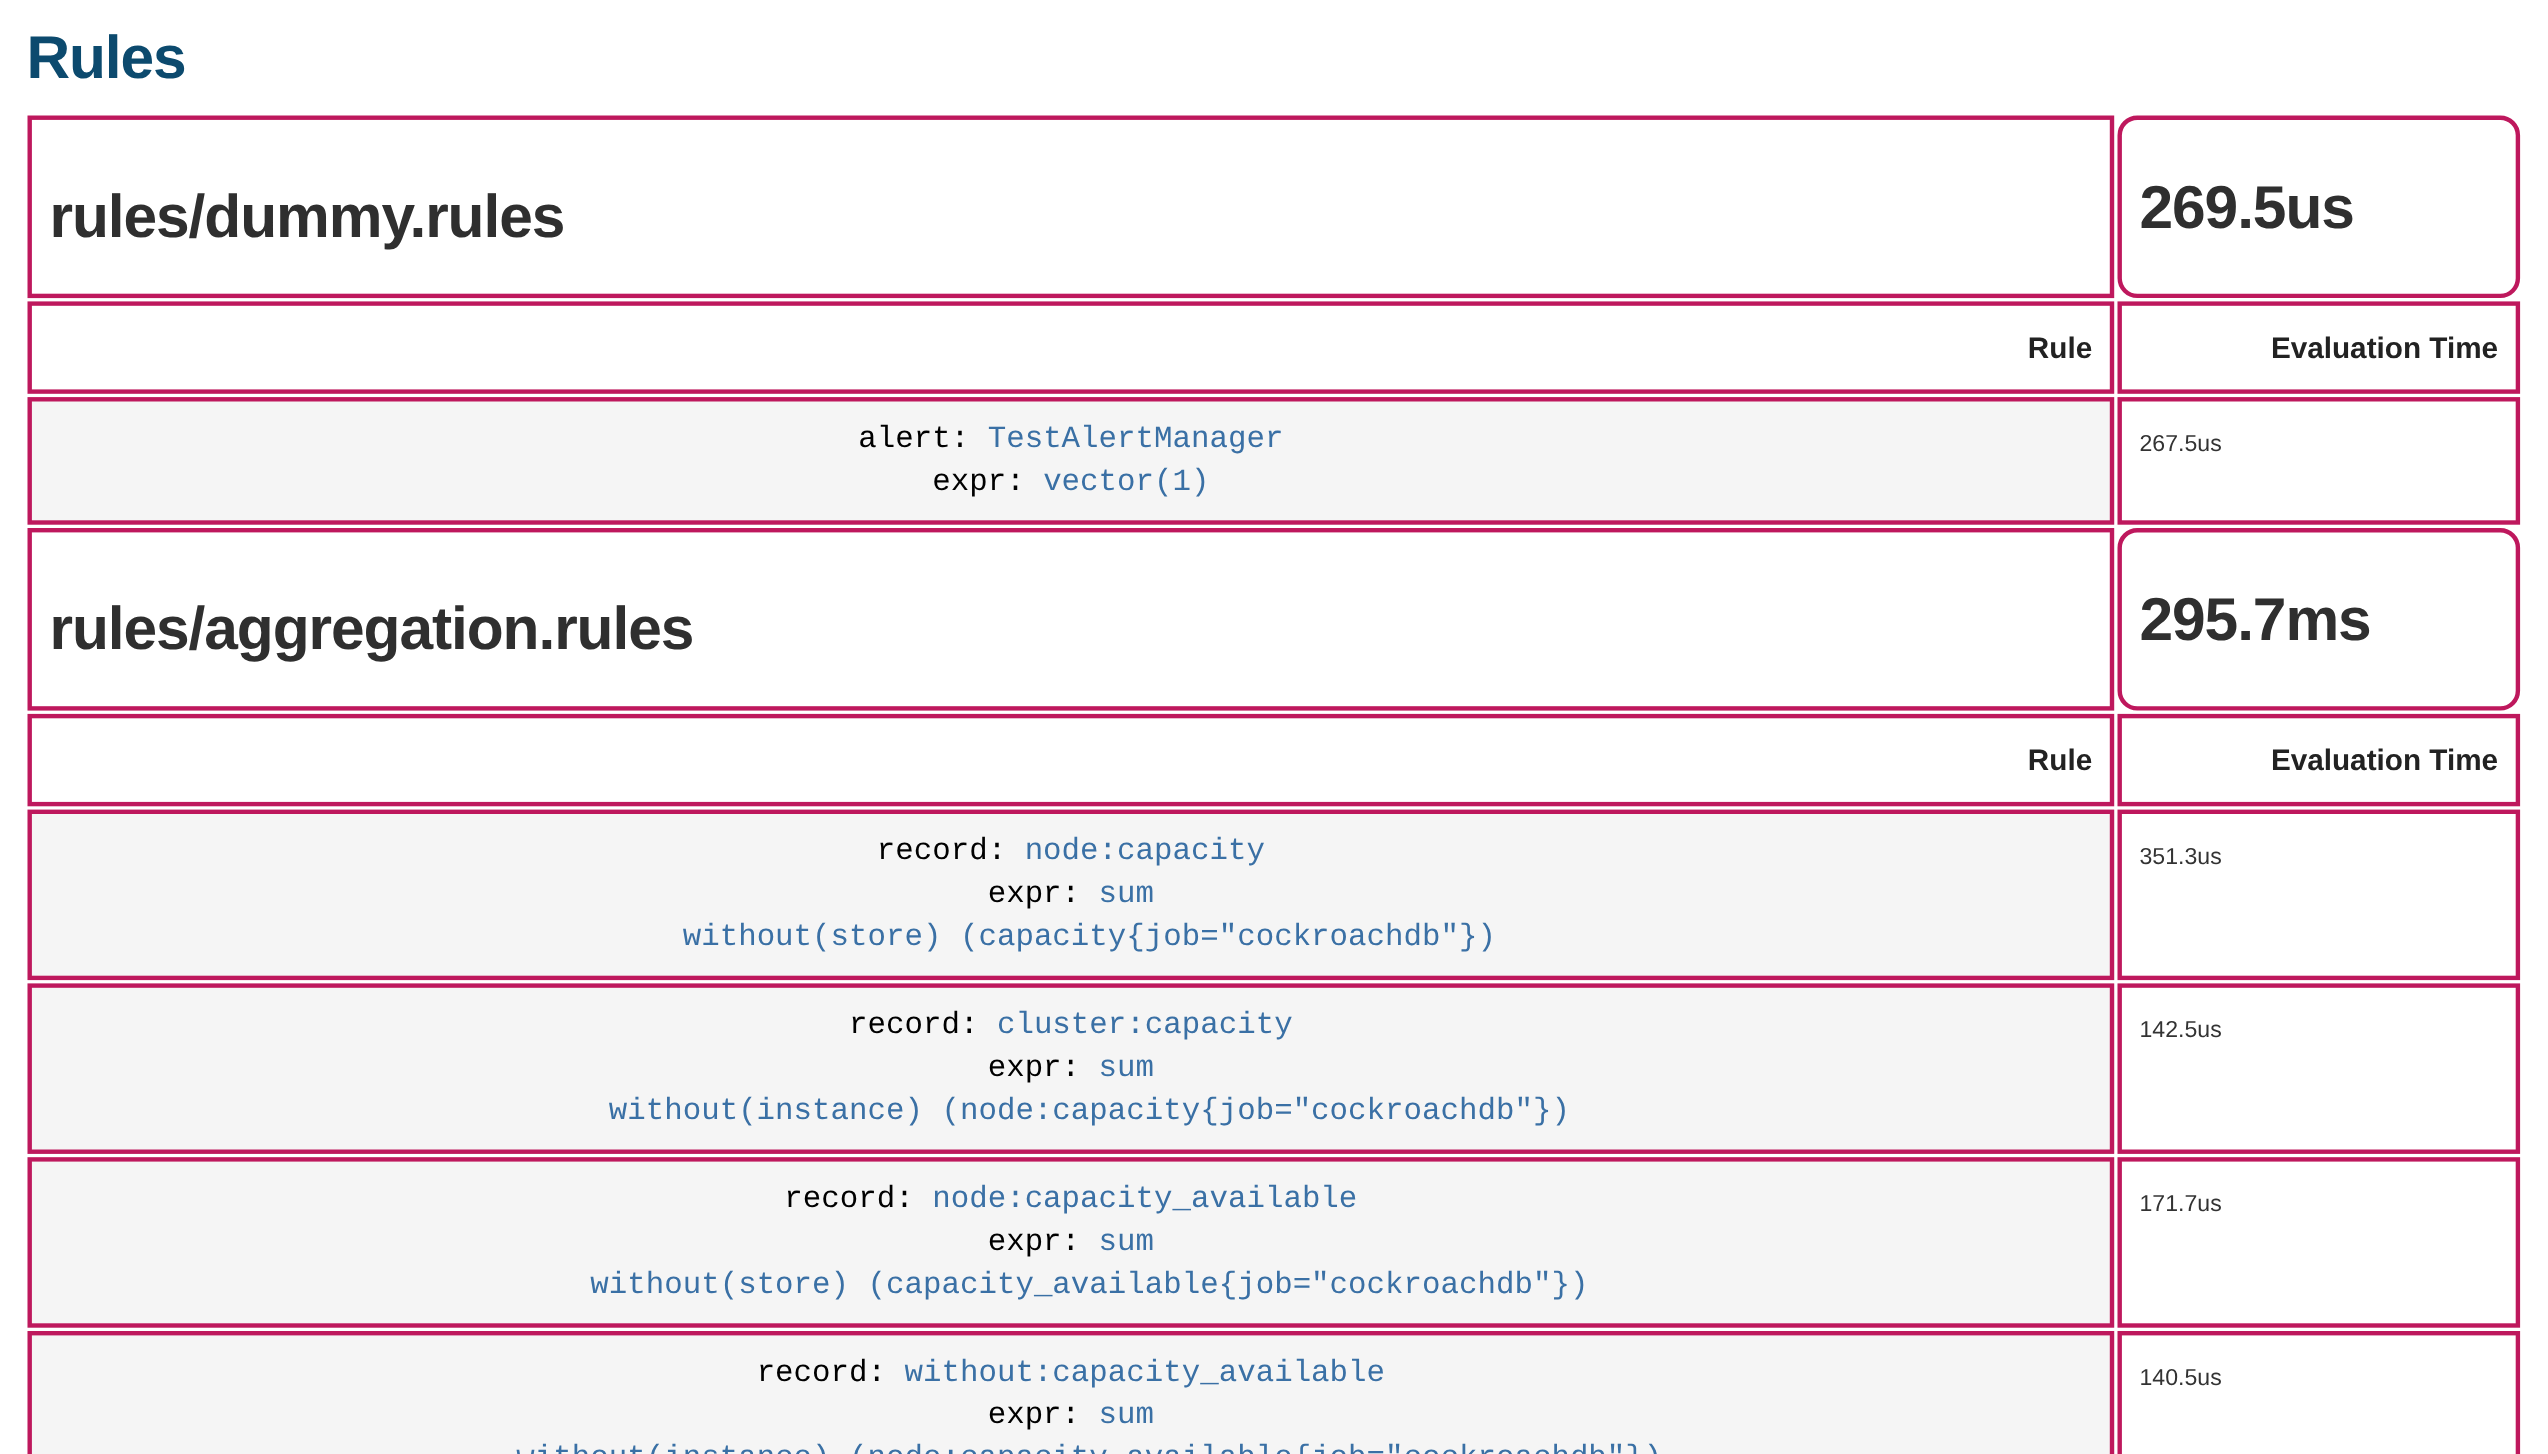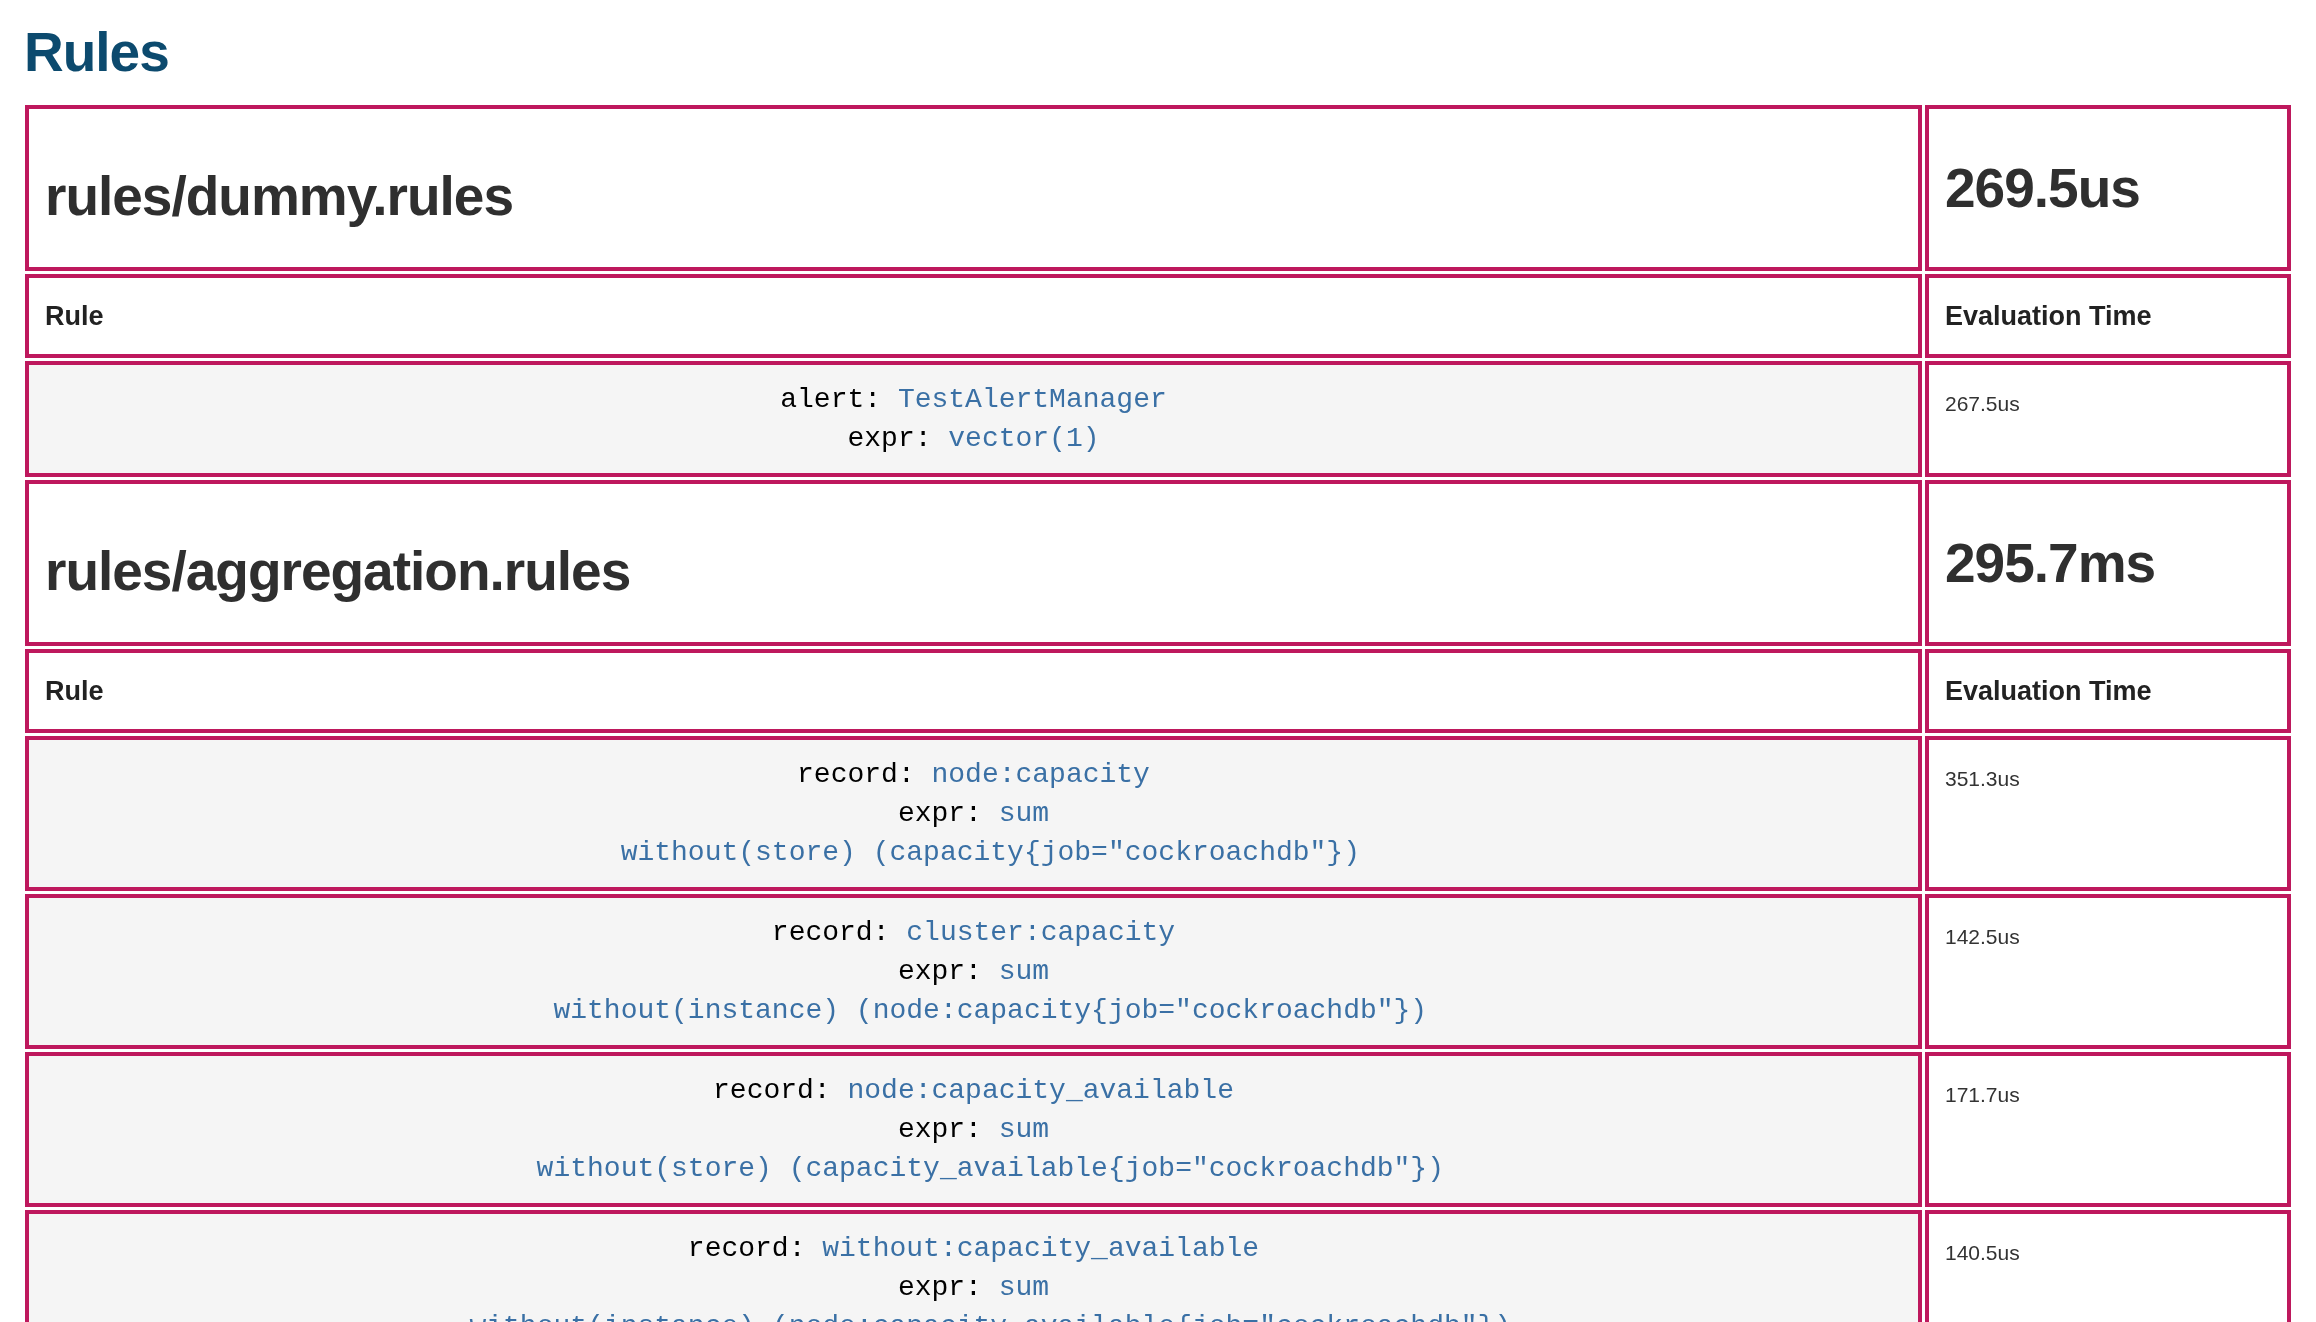--- a/index.html
+++ b/index.html
@@ -38,33 +38,34 @@
   
   td.group-name-cell {
     background: #fff;
     padding: 56px 16px 40px 16px;
     vertical-align: middle;
   }
   td.group-time-cell {
     background: #fff;
     vertical-align: middle;
     padding: 0 16px;
+    border-radius: 18px;
   }
   h2.group-heading {
     font-size: 55px;
     font-weight: 700;
     color: #2f2f2f;
     letter-spacing: -1px;
     margin: 0;
     line-height: 62px;
     white-space: nowrap;
   }
   
   th.col-header {
-    text-align: left;
+    text-align: right;
     font-size: 27px;
     font-weight: 700;
     color: #222;
     padding: 19px 16px;
     background: #fff;
     line-height: 38px;
   }
   
   td.rule-cell {
     background: #f5f5f5;

